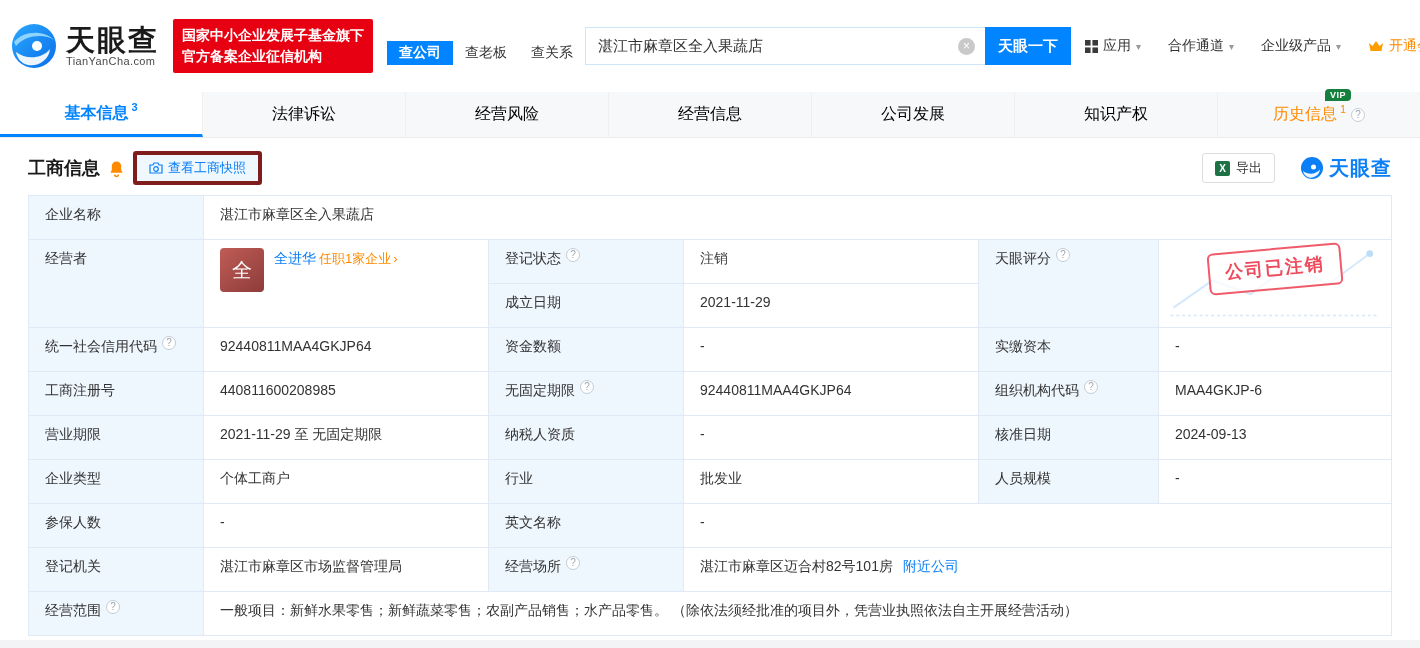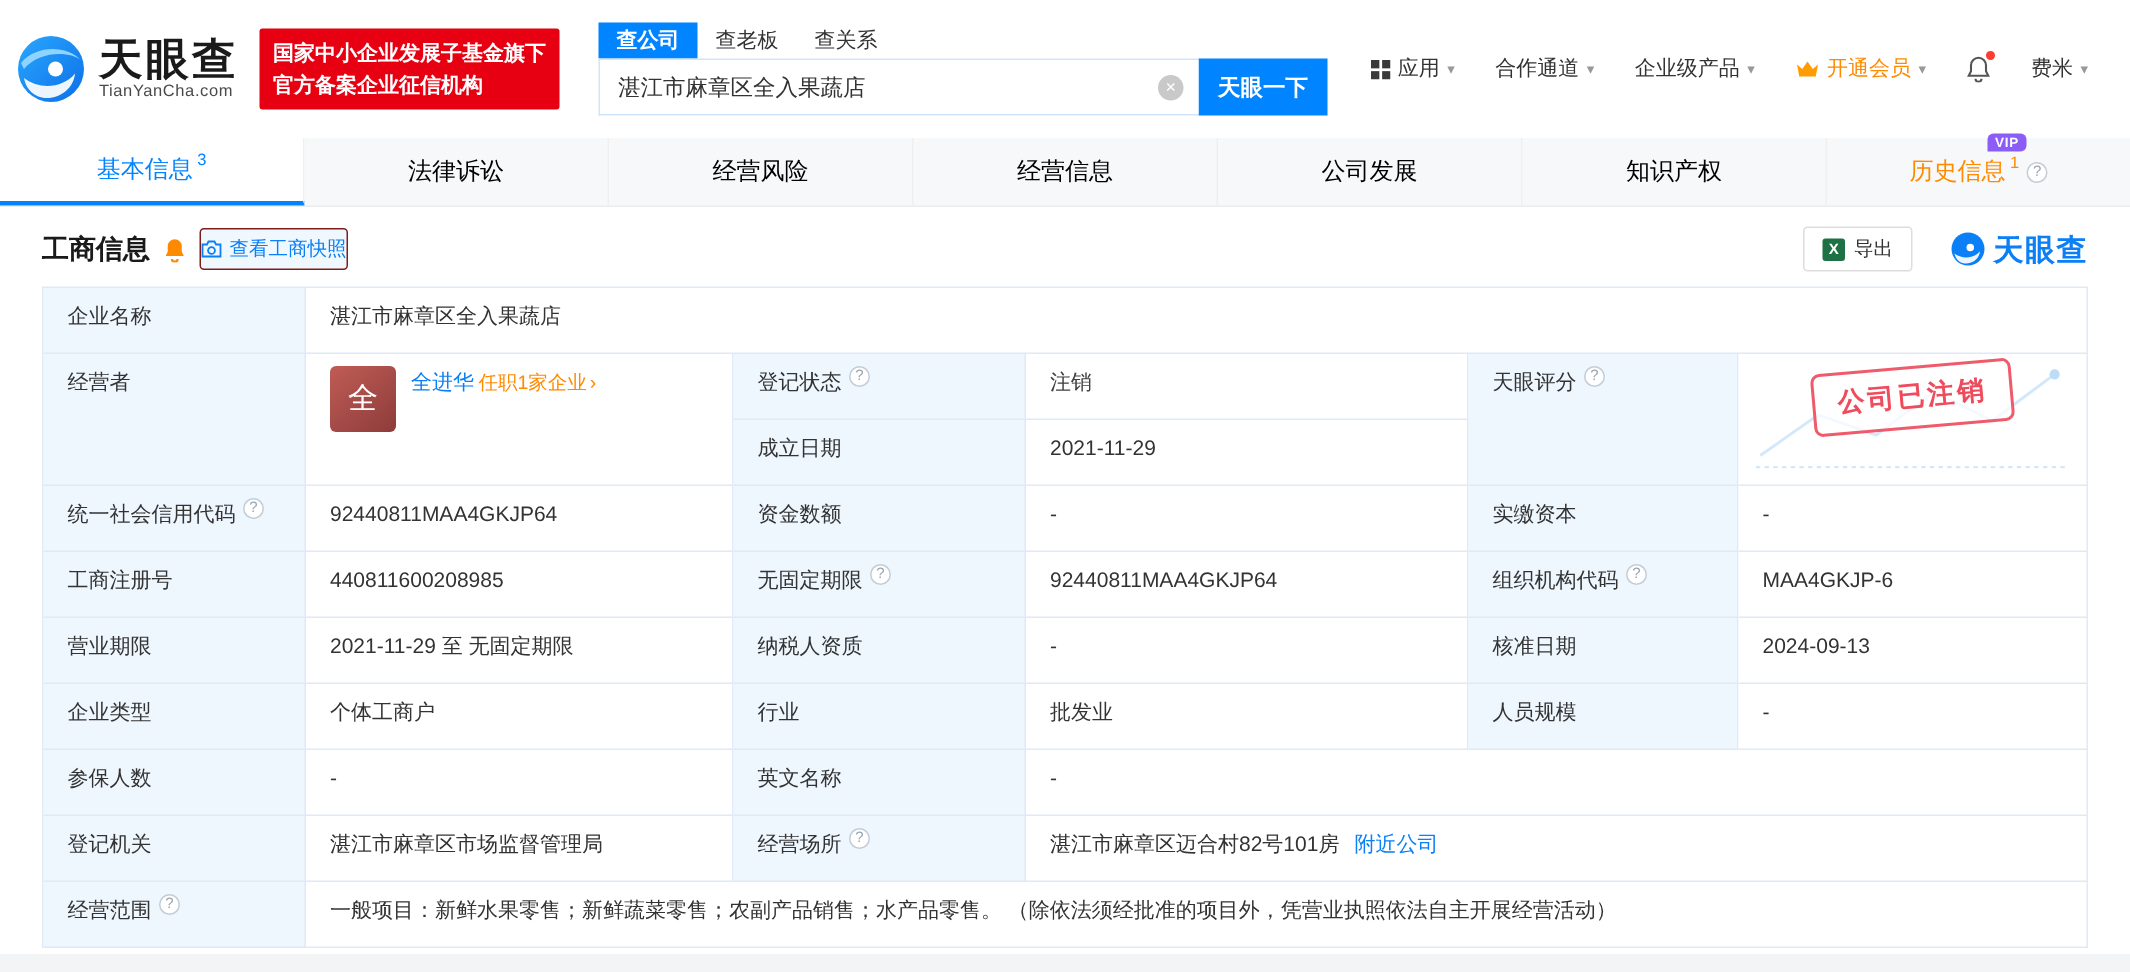--- a/index.html
+++ b/index.html
@@ -6,51 +6,51 @@
   html,body{width:1420px;height:648px;overflow:hidden}
   body{font-family:"Liberation Sans","DejaVu Sans",sans-serif;background:#fff;color:#333}
 
   
   .header{display:flex;align-items:center;height:92px;padding:8px 28px 8px 10px;gap:14px}
   .logo{display:flex;align-items:center;gap:8px;cursor:pointer;flex:none}
   .logo-icon{width:48px;height:48px}
   .logo-title{font-size:29px;font-weight:bold;color:#1a1a1a;letter-spacing:2px;line-height:1.05}
   .logo-sub{font-size:11px;color:#4a4a4a;letter-spacing:.4px}
   .badge{background:#e60012;color:#fff;font-size:14px;font-weight:bold;padding:6px 9px;line-height:1.5;border-radius:2px;flex:none}
-  .search-area{display:flex;flex-direction:column;margin-left:12px;flex:none}
+  .search-area{display:flex;flex-direction:row;margin-left:0;flex:none}
   .search-tabs{display:flex;align-items:flex-end}
   .search-tab{font-size:14px;padding:3px 12px;color:#333;cursor:pointer}
   .search-tab.active{background:#0084ff;color:#fff;font-weight:bold}
   .search-row{display:flex}
   .search-input-wrap{position:relative;width:400px;height:38px;border:1px solid #cfe5fa;border-right:none;background:#fff;display:flex;align-items:center}
   .search-input{border:none;outline:none;font-size:15px;padding:0 36px 0 12px;width:100%;height:100%;color:#333;font-family:inherit}
   .clear-icon{position:absolute;right:10px;width:17px;height:17px;border-radius:50%;background:#c9c9c9;color:#fff;font-size:12px;line-height:1;display:flex;align-items:center;justify-content:center;cursor:pointer}
   .search-btn{width:86px;height:38px;background:#0084ff;color:#fff;border:none;font-size:15px;font-weight:bold;cursor:pointer;font-family:inherit}
   .top-nav{margin-left:auto;display:flex;align-items:center;gap:27px;font-size:14px;color:#333;white-space:nowrap}
   .nav-item{display:flex;align-items:center;gap:5px;cursor:pointer}
   .nav-item.vip{color:#ff8a00;font-weight:normal}
   .caret{font-size:10px;color:#999}
   .bell-wrap{position:relative;cursor:pointer;display:flex}
   .red-dot{position:absolute;top:-3px;right:-3px;width:6px;height:6px;background:#ff3b30;border-radius:50%}
 
   
   .page-tabs{display:flex;height:46px;background:#f7f8fa;border-bottom:1px solid #ececec}
   .page-tab{flex:1;display:flex;align-items:center;justify-content:center;font-size:16px;color:#000000;cursor:pointer;border-right:1px solid #efefef;position:relative}
   .page-tab:last-child{border-right:none}
-  .page-tab.active{background:#fff;color:#0084ff;font-weight:normal;border-bottom:3px solid #0084ff}
+  .page-tab.active{background:#fff;color:#0084ff;font-weight:bold;border-bottom:3px solid #0084ff}
   .tab-count{font-size:11px;margin-left:3px;transform:translateY(-6px)}
   .page-tab.history{color:#ff8a00}
   .tab-inner{position:relative;display:flex;align-items:center}
-  .vip-badge{position:absolute;top:-15px;right:14px;background:#8b5cf6;color:#fff;font-size:9px;font-weight:bold;padding:1px 5px;border-radius:4px 4px 4px 0;letter-spacing:.5px}
+  .vip-badge{position:absolute;top:-15px;right:14px;background:#15803d;color:#fff;font-size:9px;font-weight:bold;padding:1px 5px;border-radius:4px 4px 4px 0;letter-spacing:.5px}
   .help{width:14px;height:14px;border:1px solid #c3cdd6;color:#9aa6b1;background:#fff;border-radius:50%;font-size:10px;line-height:1;display:inline-flex;align-items:center;justify-content:center;margin-left:5px;flex:none;cursor:pointer}
 
   
   .section-head{display:flex;align-items:center;margin:13px 28px 10px;gap:9px}
   .section-title{font-size:18px;font-weight:bold;color:#1a1a1a}
-  .snapshot-btn{display:flex;align-items:center;gap:5px;border:1px solid #7f1d1d;background:#f0f8ff;color:#0b7ff5;font-size:13px;padding:4px 0;border-radius:3px;cursor:pointer;font-family:Liberation Mono, monospace}
+  .snapshot-btn{display:flex;align-items:center;gap:5px;border:4px solid #7f1d1d;background:#f0f8ff;color:#0b7ff5;font-size:13px;padding:4px 12px;border-radius:3px;cursor:pointer;font-family:Liberation Mono, monospace}
   .export-btn{margin-left:auto;display:flex;align-items:center;gap:6px;border:1px solid #ddd;background:#fff;font-size:13px;color:#333;padding:5px 12px;border-radius:3px;cursor:pointer;font-family:inherit}
   .excel-icon{width:15px;height:15px;background:#1e7145;color:#fff;font-size:10px;font-weight:bold;display:flex;align-items:center;justify-content:center;border-radius:2px}
   .brand-mark{display:flex;align-items:center;gap:5px;margin-left:16px}
   .brand-text{font-size:20px;font-weight:bold;color:#0b7ff5;letter-spacing:1px}
 
   
   .info-table{margin:0 28px;display:grid;grid-template-columns:175px 285px 195px 295px 180px 1fr;grid-auto-rows:minmax(44px,auto);border-top:1px solid #dfeaf6;border-left:1px solid #dfeaf6;font-size:14px}
   .cell{border-right:1px solid #dfeaf6;border-bottom:1px solid #dfeaf6;display:flex;align-items:flex-start;padding:8px 16px;line-height:1.55;background:#fff}
   .lbl{background:#eef6fe}
   .span5{grid-column:span 5}

